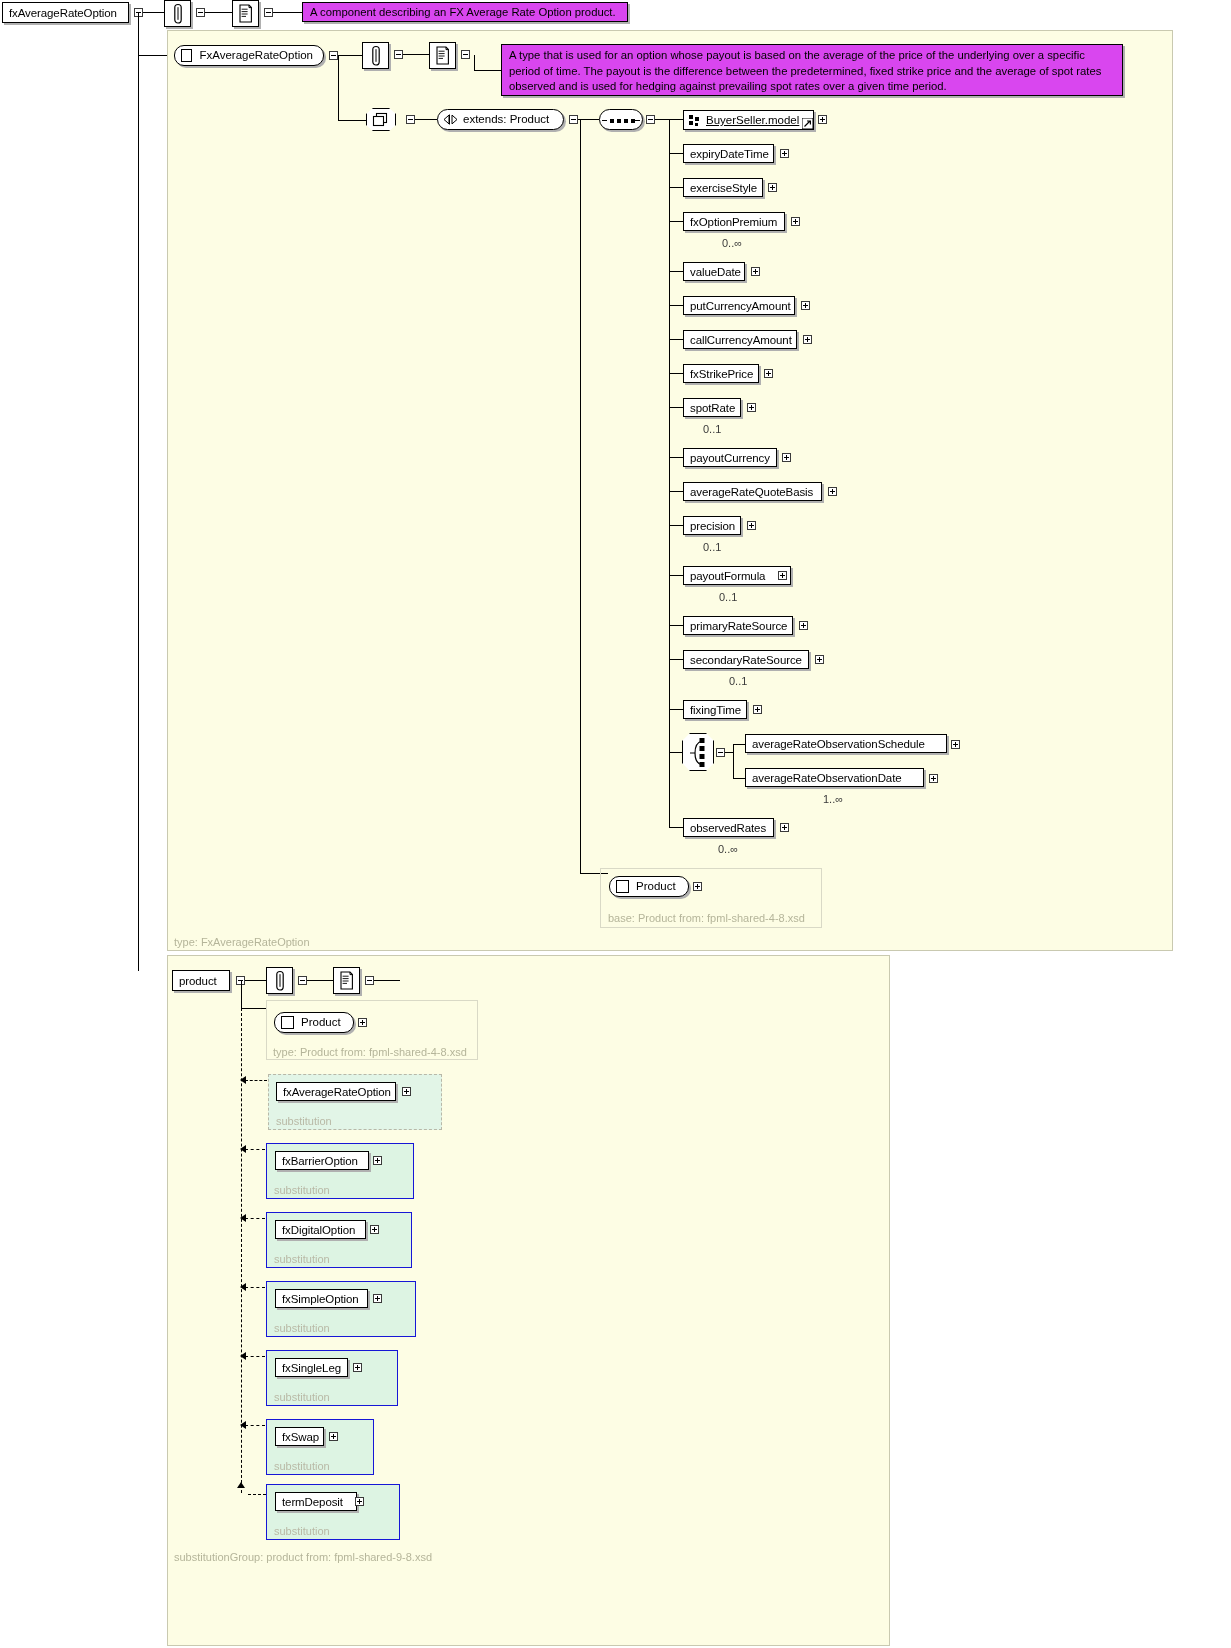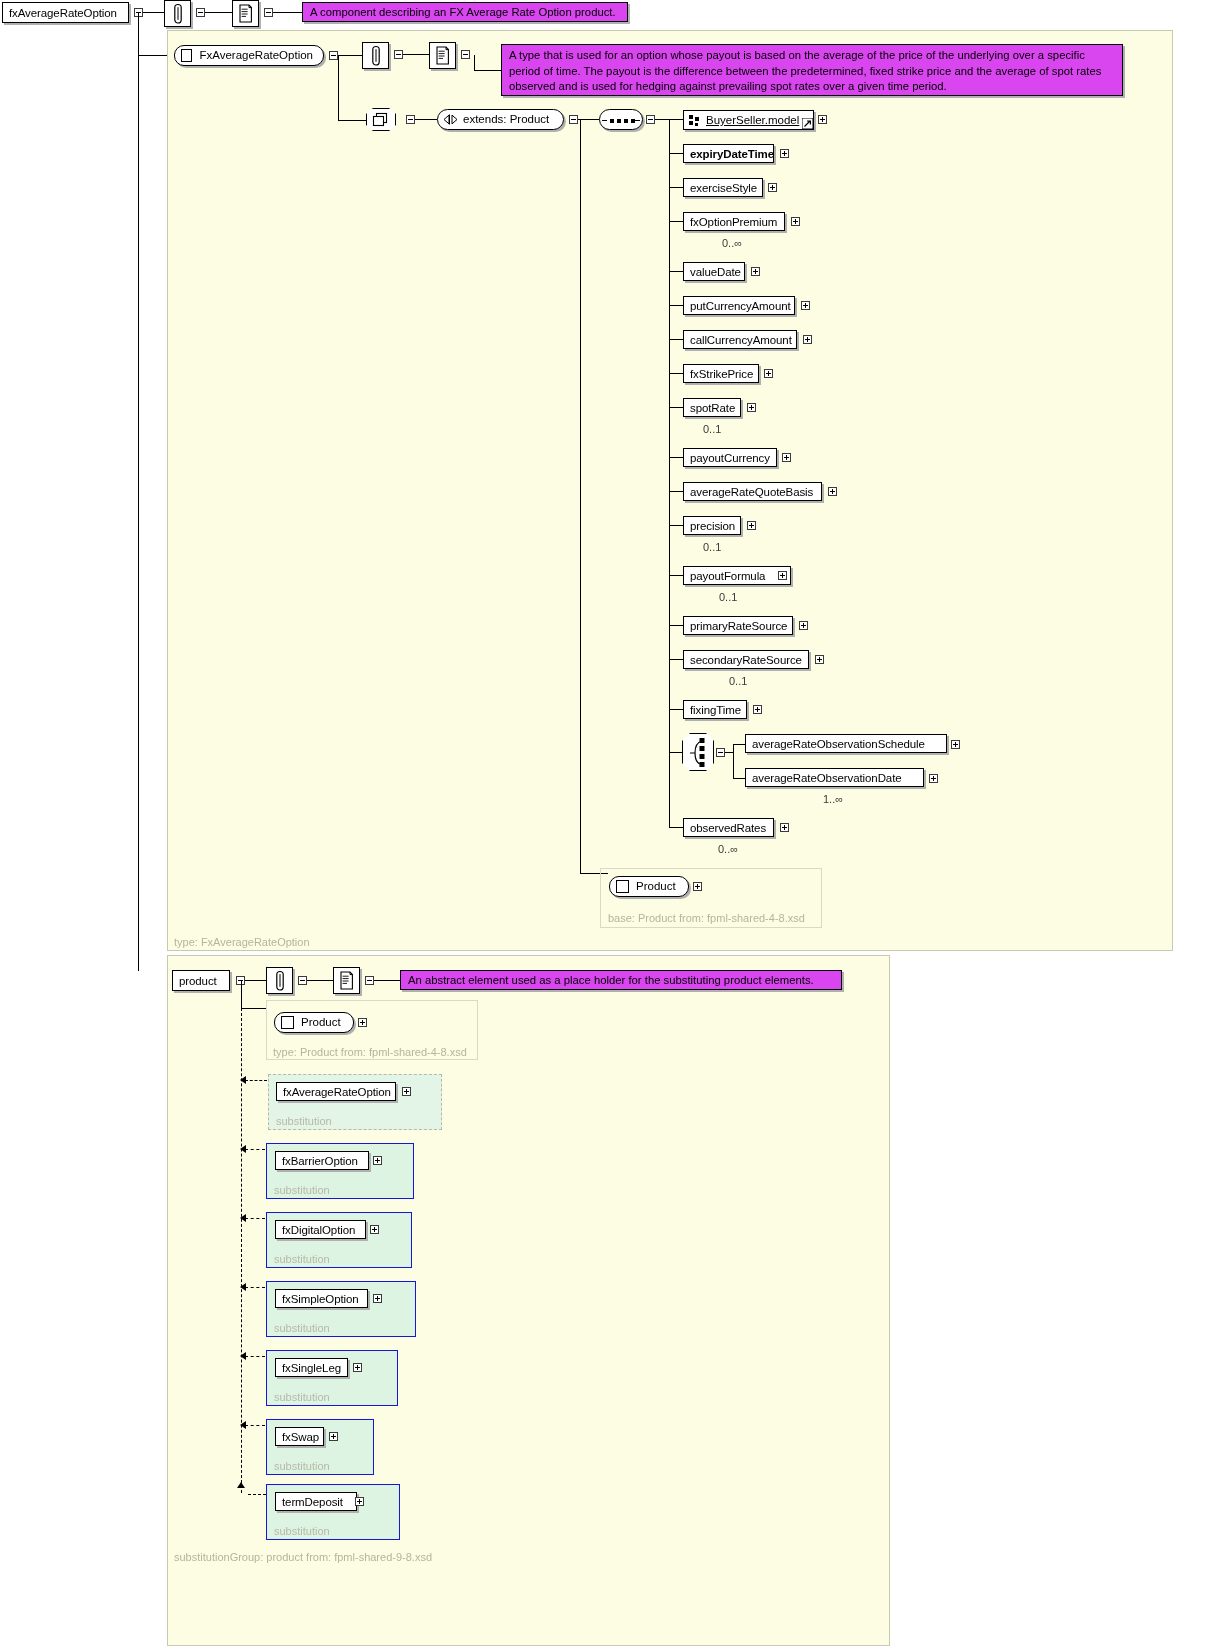--- a/index.html
+++ b/index.html
@@ -238,21 +238,21 @@
     </svg>
     <span>BuyerSeller.model</span>
     <svg width="11" height="11" viewBox="0 0 11 11" style="position:absolute;right:0px;bottom:0px;">
       <rect x="0" y="0" width="11" height="11" fill="#fff" stroke="#000" stroke-width="1"></rect>
       <path d="M2.5 8.5L8 3M5 3h3.4v3.4" fill="none" stroke="#000" stroke-width="1.2"></path>
     </svg>
   </div>
   <div class="tog plus" style="left:818px;top:115px;"></div>
 
   <div class="ln lnh" style="left:669px;top:153px;width:17px;"></div>
-  <div class="ebox" style="left:683px;top:144px;width:91px;font-weight:bold;">expiryDateTime</div>
+  <div class="ebox" style="left:683px;top:144px;width:91px;">expiryDateTime</div>
   <div class="tog plus" style="left:780px;top:149px;"></div>
 
   <div class="ln lnh" style="left:669px;top:187px;width:17px;"></div>
   <div class="ebox" style="left:683px;top:178px;width:80px;">exerciseStyle</div>
   <div class="tog plus" style="left:768px;top:183px;"></div>
 
   <div class="ln lnh" style="left:669px;top:221px;width:17px;"></div>
   <div class="ebox" style="left:683px;top:212px;width:102px;">fxOptionPremium</div>
   <div class="tog plus" style="left:791px;top:217px;"></div>
   <div class="card" style="left:722px;top:237px;">0..∞</div>
@@ -365,21 +365,20 @@
   <div class="iconbox" style="left:333px;top:967px;">
     <svg width="15" height="22" viewBox="0 0 15 22">
       <path d="M2 2h9l2.4 2.4V19H2z" fill="#fff" stroke="#000" stroke-width="1.1"></path>
       <path d="M3.6 6.2h6M3.6 8.6h6M3.6 11h6M3.6 13.4h4.4" stroke="#000" stroke-width="0.9"></path>
       <path d="M11 2v2.6h2.4" fill="none" stroke="#000" stroke-width="1"></path>
     </svg>
   </div>
   <div class="tog" style="left:365px;top:976px;"></div>
   <div class="ln lnh" style="left:374px;top:980px;width:26px;"></div>
 
-  <div class="doc" style="left:400px;top:970px;width:442px;height:20px;line-height:14px;padding-top:2px;">An abstract element used as a place holder for the substituting product elements.</div>
 
   <div class="ln lnv" style="left:241px;top:980px;height:28px;"></div>
   <div class="ln lnh" style="left:241px;top:1008px;width:25px;"></div>
   <div class="dlv" style="left:241px;top:1008px;height:485px;"></div>
 
   <div class="subpanel" style="left:266px;top:1000px;width:212px;height:60px;"></div>
   <div class="tbox" style="left:274px;top:1012px;width:80px;">
     <span class="sq"></span>
     <span>Product</span>
   </div>

